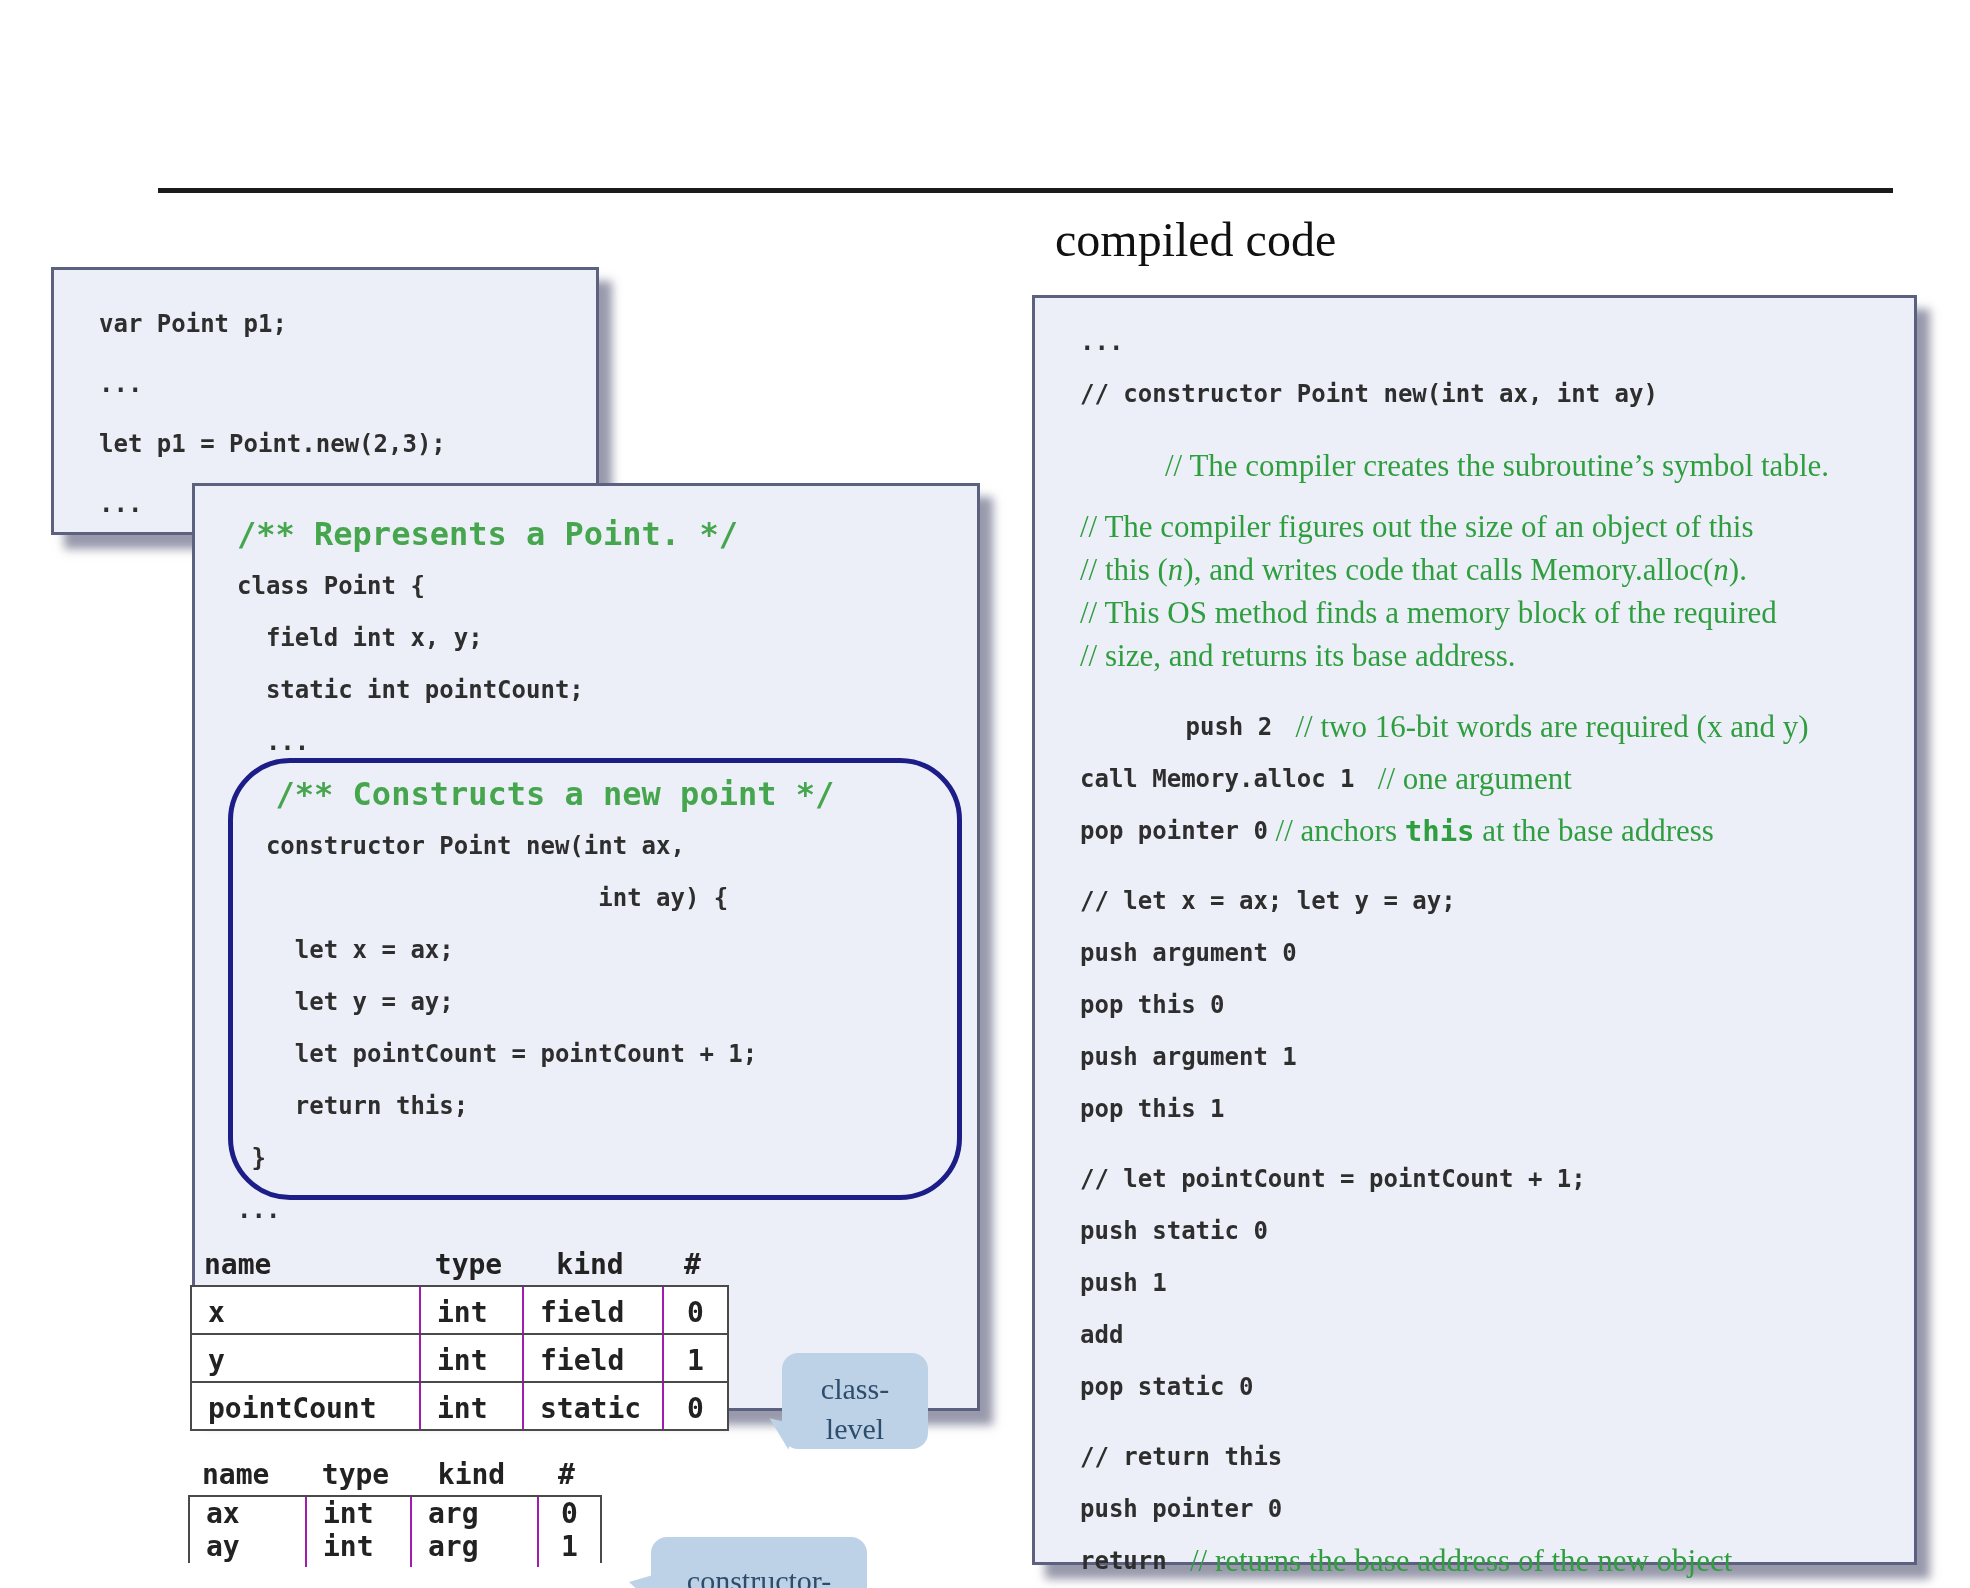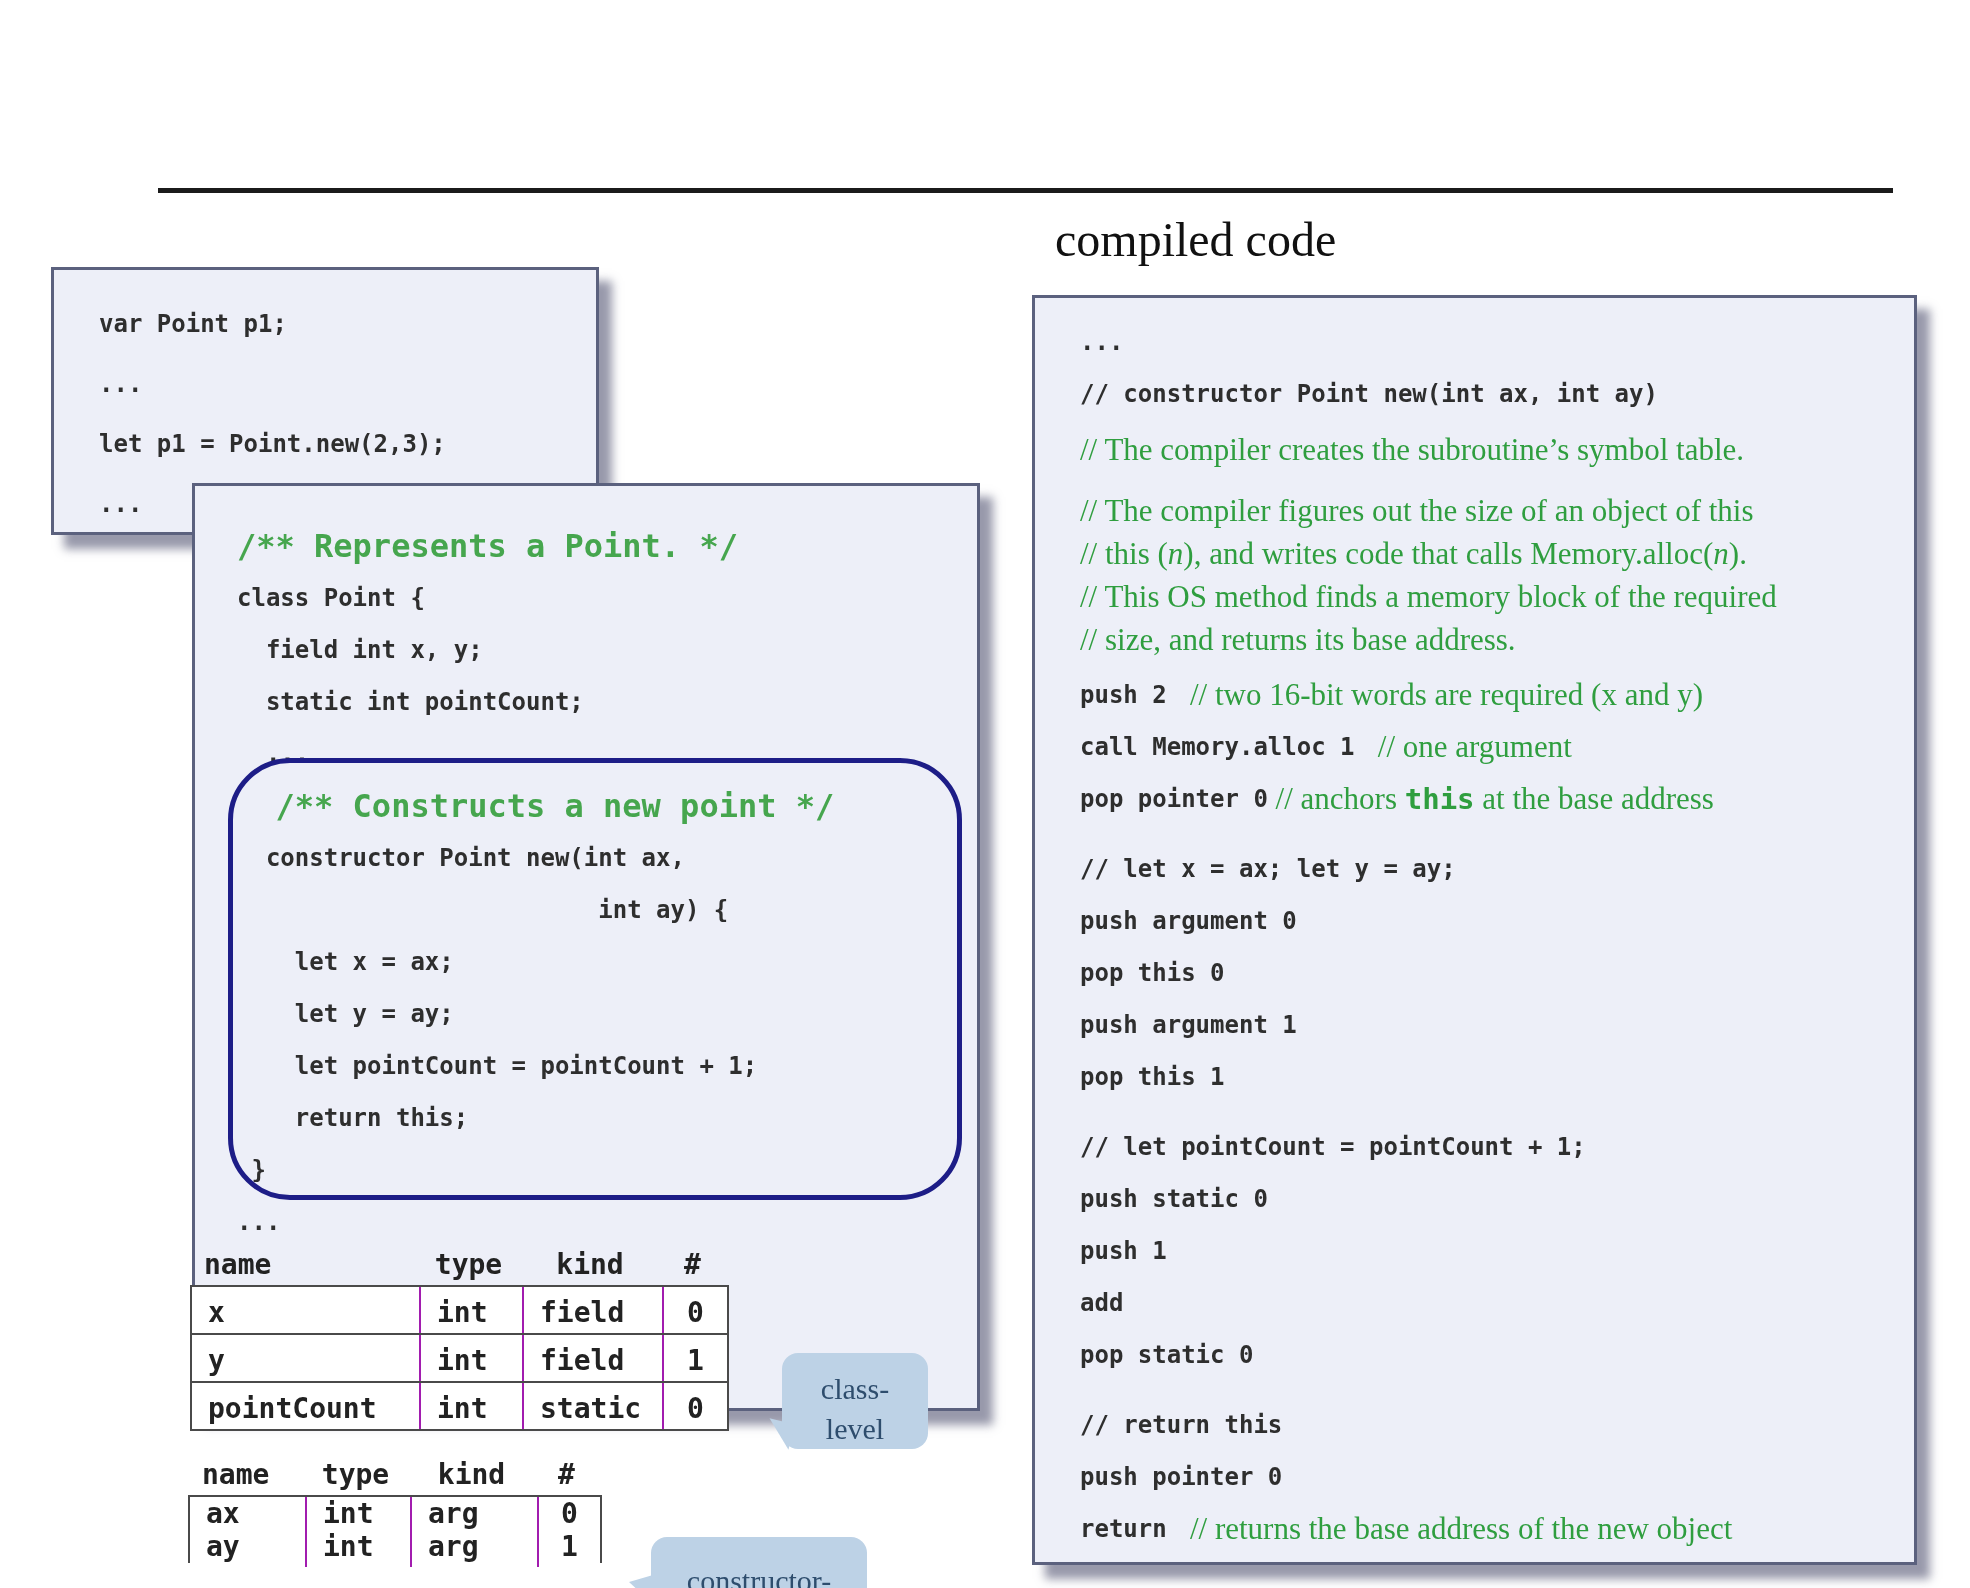--- a/index.html
+++ b/index.html
@@ -10,28 +10,28 @@
   .slide-title{position:absolute;left:185px;top:58px;margin:0;
     font-family:"Liberation Serif",serif;font-weight:normal;font-size:72px;color:#0f0f0f;}
   .title-rule{position:absolute;left:158px;top:188px;width:1735px;height:5px;background:#1b1b1b;}
   .compiled-label{position:absolute;left:1055px;top:212px;
     font-family:"Liberation Serif",serif;font-size:48px;color:#111;text-align:center;}
 
   
   .code-box{position:absolute;background:#edeff8;border:3px solid #5b617e;
     box-shadow:13px 14px 9px rgba(88,90,120,0.62);box-sizing:border-box;}
   #box1{left:51px;top:267px;width:548px;height:268px;padding:24px 0 0 45px;z-index:1;}
-  #box2{left:192px;top:483px;width:788px;height:928px;padding:34px 0 0 42px;z-index:2;}
+  #box2{left:192px;top:483px;width:788px;height:928px;padding:22px 0 0 42px;z-index:2;}
   #boxR{left:1032px;top:295px;width:885px;height:1270px;padding:18px 0 0 45px;z-index:1;}
 
   .line{white-space:pre;height:52px;display:flex;align-items:center;}
   #box1 .line{height:60px;}
   .line.serif{height:43px;}
   .line.gap-lg{margin-top:18px;}
-  .line.gap-sm{margin-top:8px;}
+  .line.gap-sm{margin-top:24px;justify-content:center;}
 
   .seg-c{font-family:"DejaVu Sans Mono",monospace;font-weight:bold;font-size:24px;color:#2e2e2e;white-space:pre;}
   .seg-g{font-family:"DejaVu Sans Mono",monospace;font-weight:bold;font-size:32px;color:#46a64e;white-space:pre;}
   .seg-b{font-family:"DejaVu Sans Mono",monospace;font-weight:bold;font-size:29px;color:#2f9e3f;white-space:pre;}
   .seg-s{font-family:"Liberation Serif",serif;font-size:31px;color:#2f9e3f;white-space:pre;}
   .seg-i{font-family:"Liberation Serif",serif;font-style:italic;font-size:31px;color:#2f9e3f;white-space:pre;}
 
   
   .highlight-rect{position:absolute;left:228px;top:758px;width:724px;height:432px;
     border:5px solid #1d1d87;border-radius:62px;z-index:3;background:transparent;}

